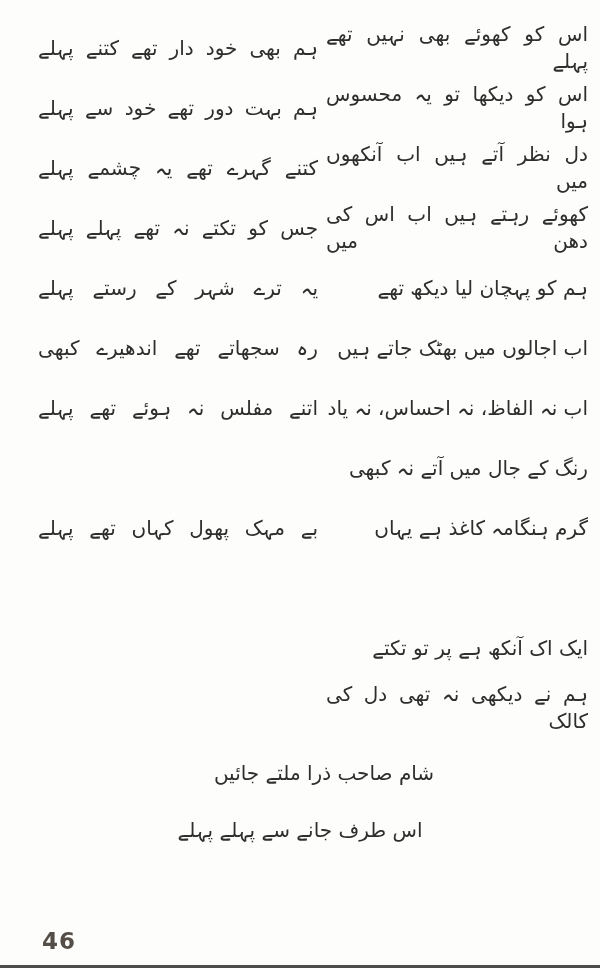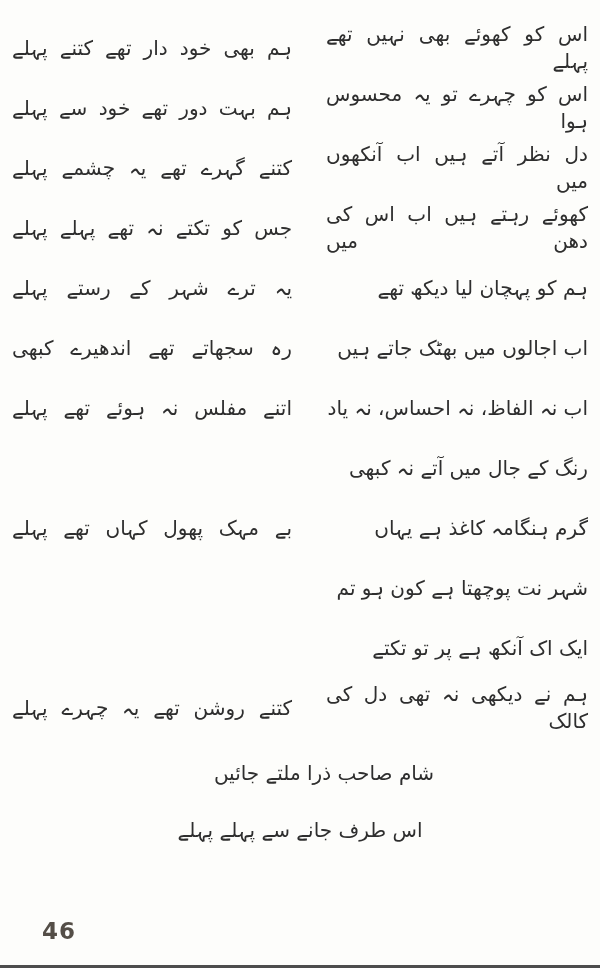--- a/index.html
+++ b/index.html
@@ -34,20 +34,21 @@
     white-space: nowrap;
     color: #2e2e2e;
   }
   .hemistich.first {
     width: 262px;
     display: flex;
     justify-content: space-between;
   }
   .hemistich.second {
     width: 280px;
+    margin-left: 26px;
   }
   
   .hemistich {
     text-align: justify;
     -moz-text-align-last: justify;
     text-align-last: justify;
     white-space: normal;
     display: block;
   }
   .hemistich.first { width: 262px; }
@@ -58,21 +59,21 @@
     align-items: center;
     justify-content: center;
     font-size: 20px;
     color: #2e2e2e;
   }
   .closing-line.line1 { margin-top: 6px; padding-left: 0px; margin-left: 48px; }
   .closing-line.line2 { }
   .page-number {
     position: absolute;
     left: 42px;
-    bottom: 24px;
+    bottom: 14px;
     font-size: 23px;
     font-weight: bold;
     letter-spacing: 1px;
     color: #544e47;
   }
   .scan-edge {
     position: absolute;
     left: 0;
     bottom: 0;
     width: 100%;
@@ -85,21 +86,21 @@
 
 <div class="page" dir="rtl">
   <div class="poem">
 
     <div class="verse-row">
       <div class="hemistich first">اس کو کھوئے بھی نہیں تھے پہلے</div>
       <div class="hemistich second">ہم بھی خود دار تھے کتنے پہلے</div>
     </div>
 
     <div class="verse-row">
-      <div class="hemistich first">اس کو چہرے تو یہ محسوس ہوا</div>
+      <div class="hemistich first">اس کو دیکھا تو یہ محسوس ہوا</div>
       <div class="hemistich second">ہم بہت دور تھے خود سے پہلے</div>
     </div>
 
     <div class="verse-row">
       <div class="hemistich first">دل نظر آتے ہیں اب آنکھوں میں</div>
       <div class="hemistich second">کتنے گہرے تھے یہ چشمے پہلے</div>
     </div>
 
     <div class="verse-row">
       <div class="hemistich first">کھوئے رہتے ہیں اب اس کی دھن میں</div>
@@ -124,30 +125,28 @@
     <div class="verse-row">
       <div class="hemistich first">رنگ کے جال میں آتے نہ کبھی</div>
     </div>
 
     <div class="verse-row">
       <div class="hemistich first">گرم ہنگامہ کاغذ ہے یہاں</div>
       <div class="hemistich second">بے مہک پھول کہاں تھے پہلے</div>
     </div>
 
     <div class="verse-row">
-      <div class="hemistich first">شہر نت پوچھتا ہے کون ہو تم</div>
     </div>
 
     <div class="verse-row">
       <div class="hemistich first">ایک اک آنکھ ہے پر تو تکتے</div>
     </div>
 
     <div class="verse-row">
       <div class="hemistich first">ہم نے دیکھی نہ تھی دل کی کالک</div>
-      <div class="hemistich second">کتنے روشن تھے یہ چہرے پہلے</div>
     </div>
 
     <div class="closing-line line1">شام صاحب ذرا ملتے جائیں</div>
     <div class="closing-line line2">اس طرف جانے سے پہلے پہلے</div>
 
   </div>
 
   <div class="page-number" dir="ltr">46</div>
   <div class="scan-edge"></div>
 </div>

